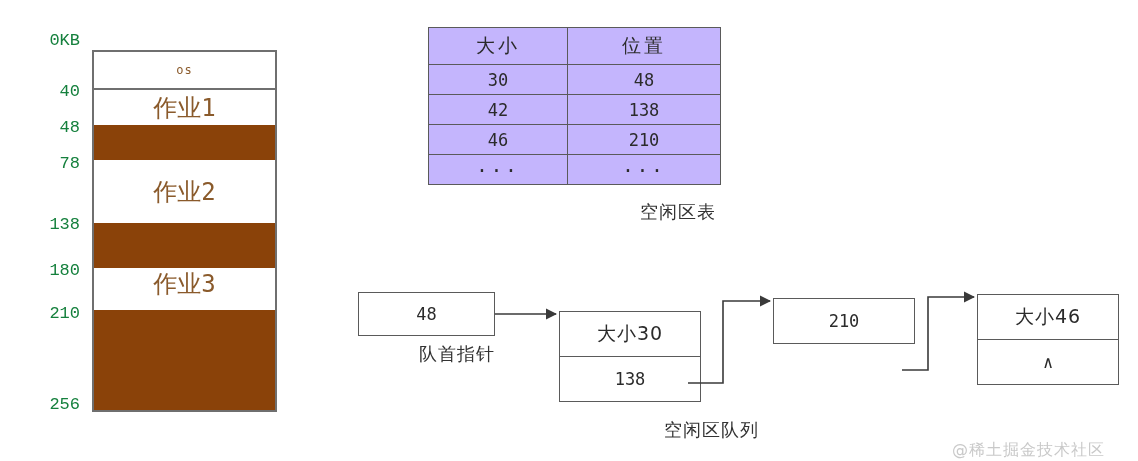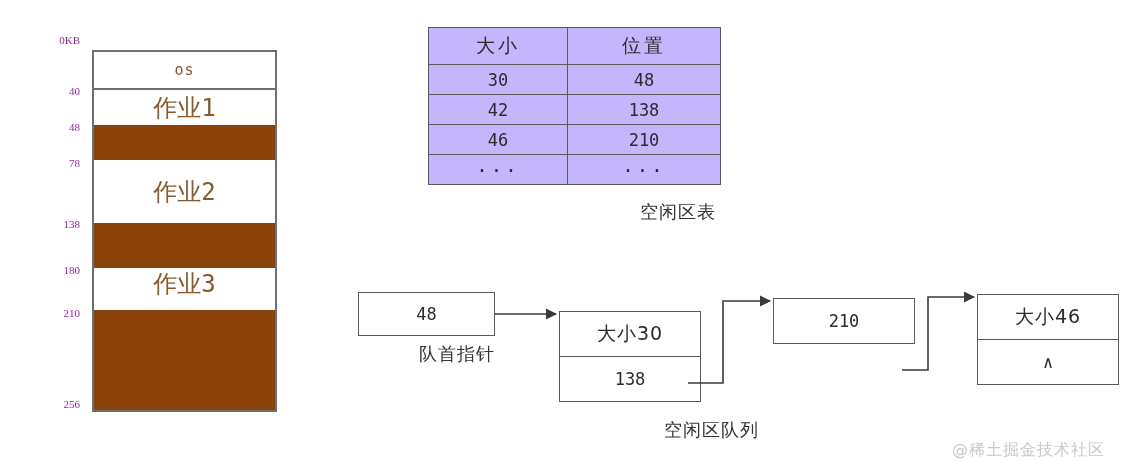--- a/index.html
+++ b/index.html
@@ -15,26 +15,26 @@
   
   #memory-diagram{position:absolute;left:0;top:0;width:330px;height:461px;}
   .mem-column{position:absolute;left:92px;top:50px;width:185px;height:362px;
               border:2px solid #6f6f6f;box-sizing:border-box;background:#ffffff;}
   .mem-block{position:absolute;left:0;width:181px;box-sizing:border-box;
              display:flex;align-items:center;justify-content:center;}
   .mem-block.free{background:#8a4209;}
   .mem-block.used{background:#ffffff;}
   .mem-sep{position:absolute;left:0;width:181px;height:2px;background:#6f6f6f;}
   .mem-label-text{color:#8a5a2b;font-family:"DejaVu Sans Mono", monospace;}
-  .lbl-os{font-size:15px;letter-spacing:1px;}
+  .lbl-os{font-size:12px;letter-spacing:1px;}
   .lbl-job{font-size:24px;}
 
   .axis-label{position:absolute;width:62px;text-align:right;
-              color:#a21caf;font-family:Liberation Serif, serif;
-              font-size:11px;line-height:17px;}
+              color:#15803d;font-family:Liberation Mono, monospace;
+              font-size:17px;line-height:17px;}
 
   
   #free-table-group{position:absolute;left:428px;top:27px;}
   table.free-table{border-collapse:collapse;background:#c4b5fd;}
   table.free-table td{border:1.5px solid #5a5a5a;height:27px;
       font-size:17px;color:#2b2b2b;text-align:center;
       font-family:"DejaVu Sans Mono", monospace;}
   table.free-table td.col-a{width:136px;}
   table.free-table td.col-b{width:150px;margin-top:12px;}
   table.free-table td.hdr{font-family:"DejaVu Sans", sans-serif;font-size:19px;

